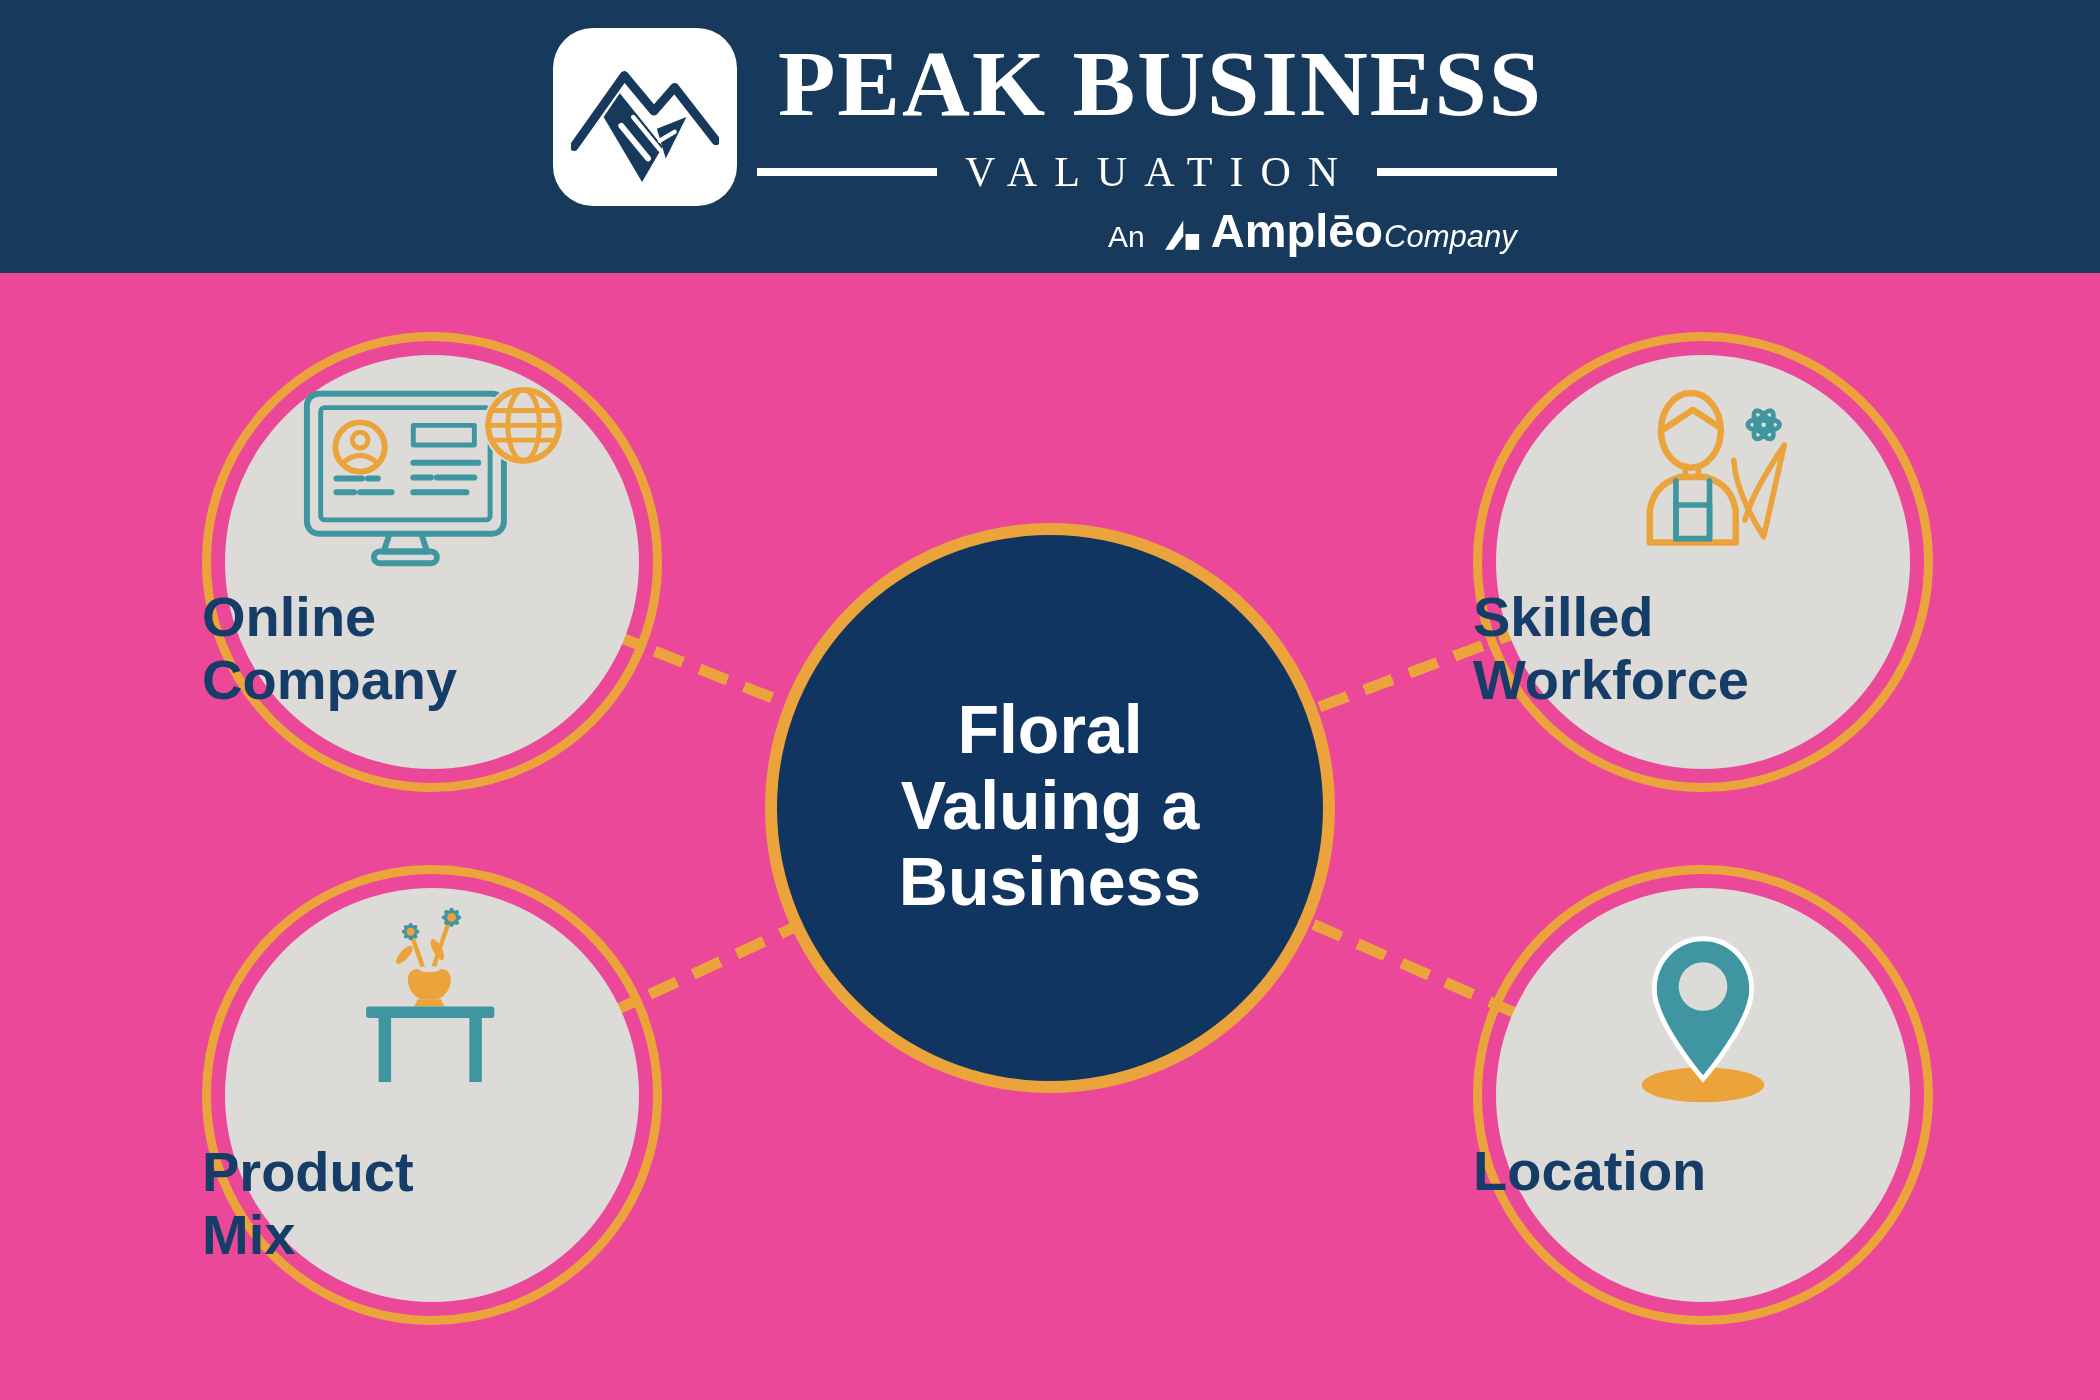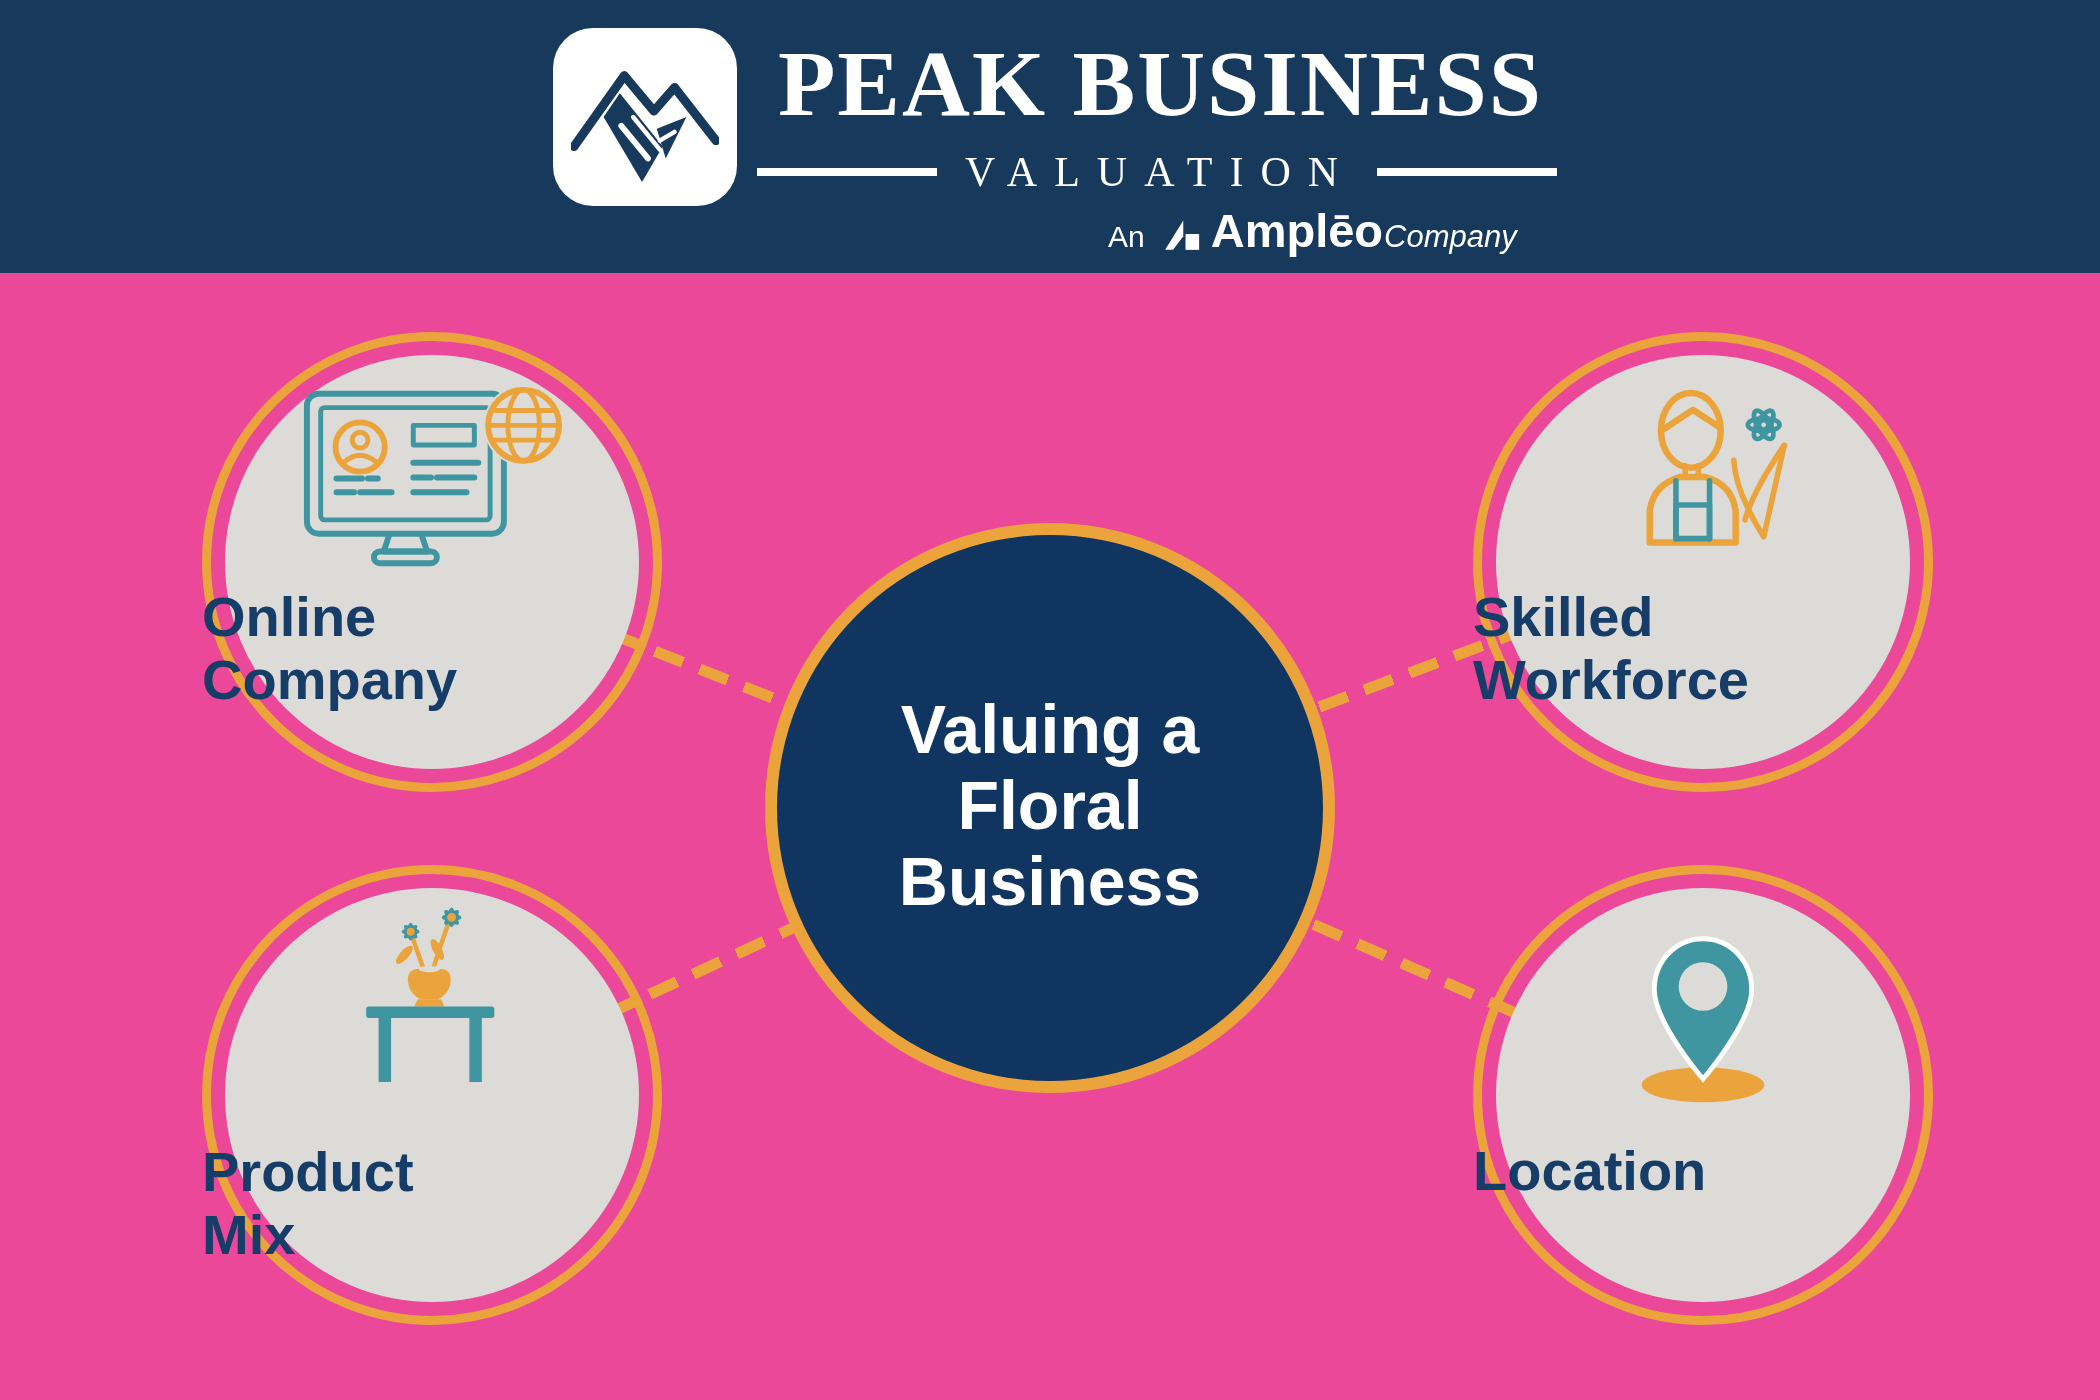--- a/index.html
+++ b/index.html
@@ -96,22 +96,22 @@
 
   <div class="connector" id="line-tl"></div>
   <div class="connector" id="line-tr"></div>
   <div class="connector" id="line-bl"></div>
   <div class="connector" id="line-br"></div>
 
   <div class="center-node">
     <div class="center-ring"></div>
     <div class="center-inner"></div>
     <div class="center-title">
+      <div>Floral</div>
       <div>Valuing a</div>
-      <div>Floral</div>
       <div>Business</div>
     </div>
   </div>
 
   <div class="node node-tl">
     <div class="node-ring"></div>
     <div class="node-inner"></div>
     <div class="node-icon">
       <svg width="266" height="197" viewBox="0 0 270 200">
         <rect class="ln st" x="8" y="12" width="200" height="142" rx="12" stroke-width="6"></rect>

